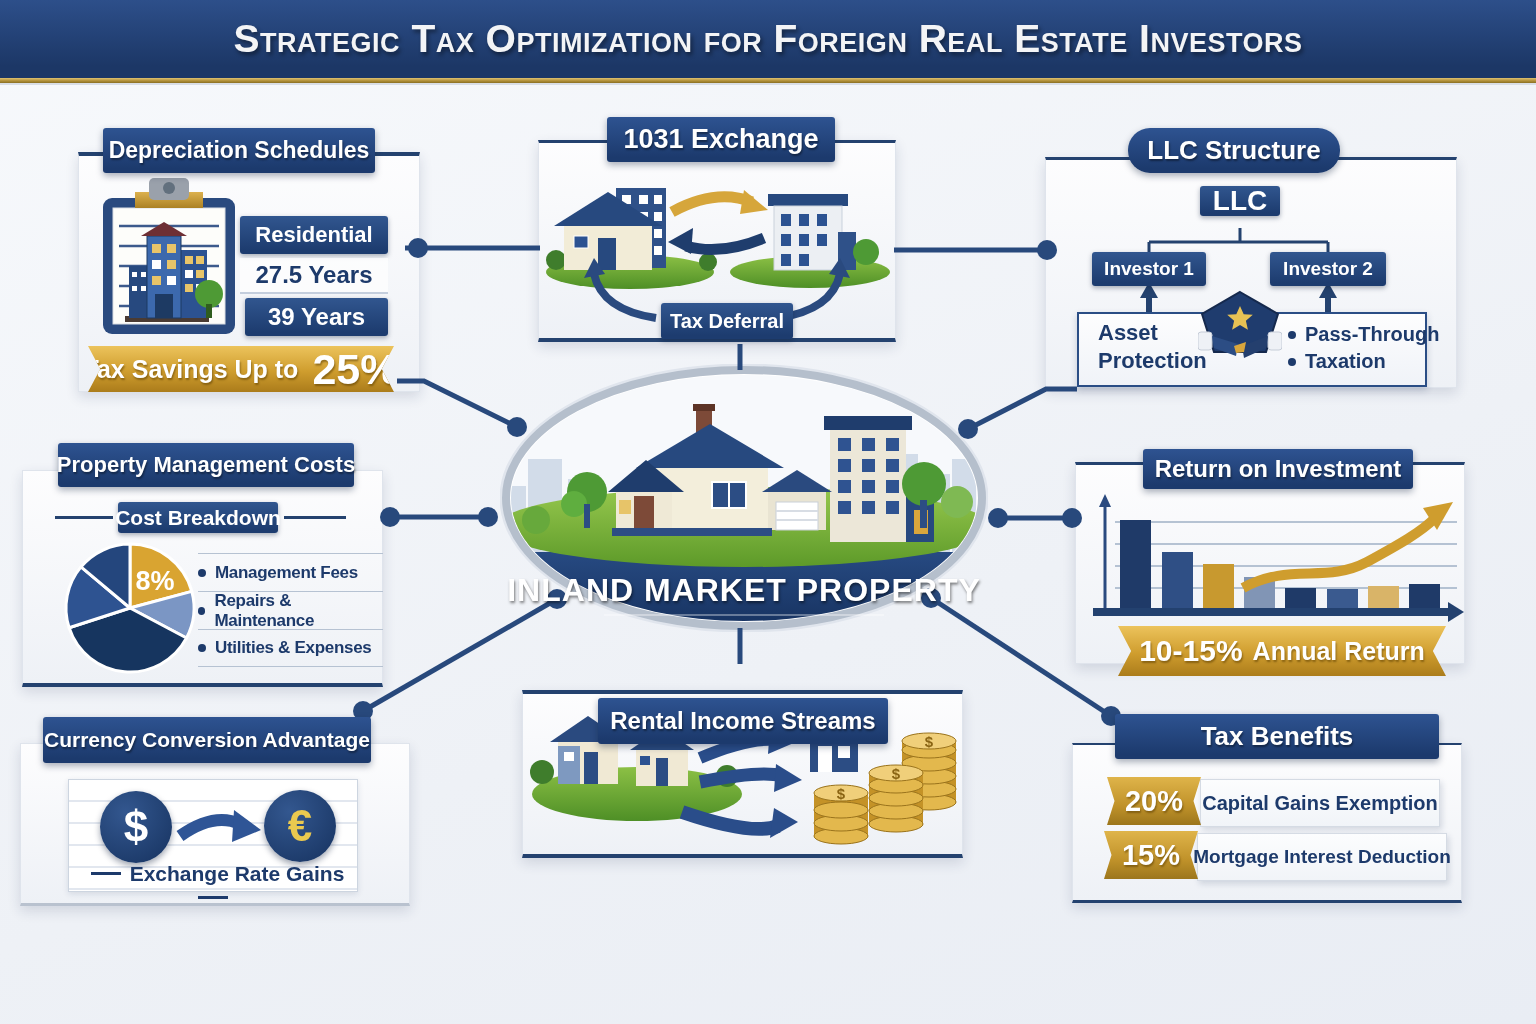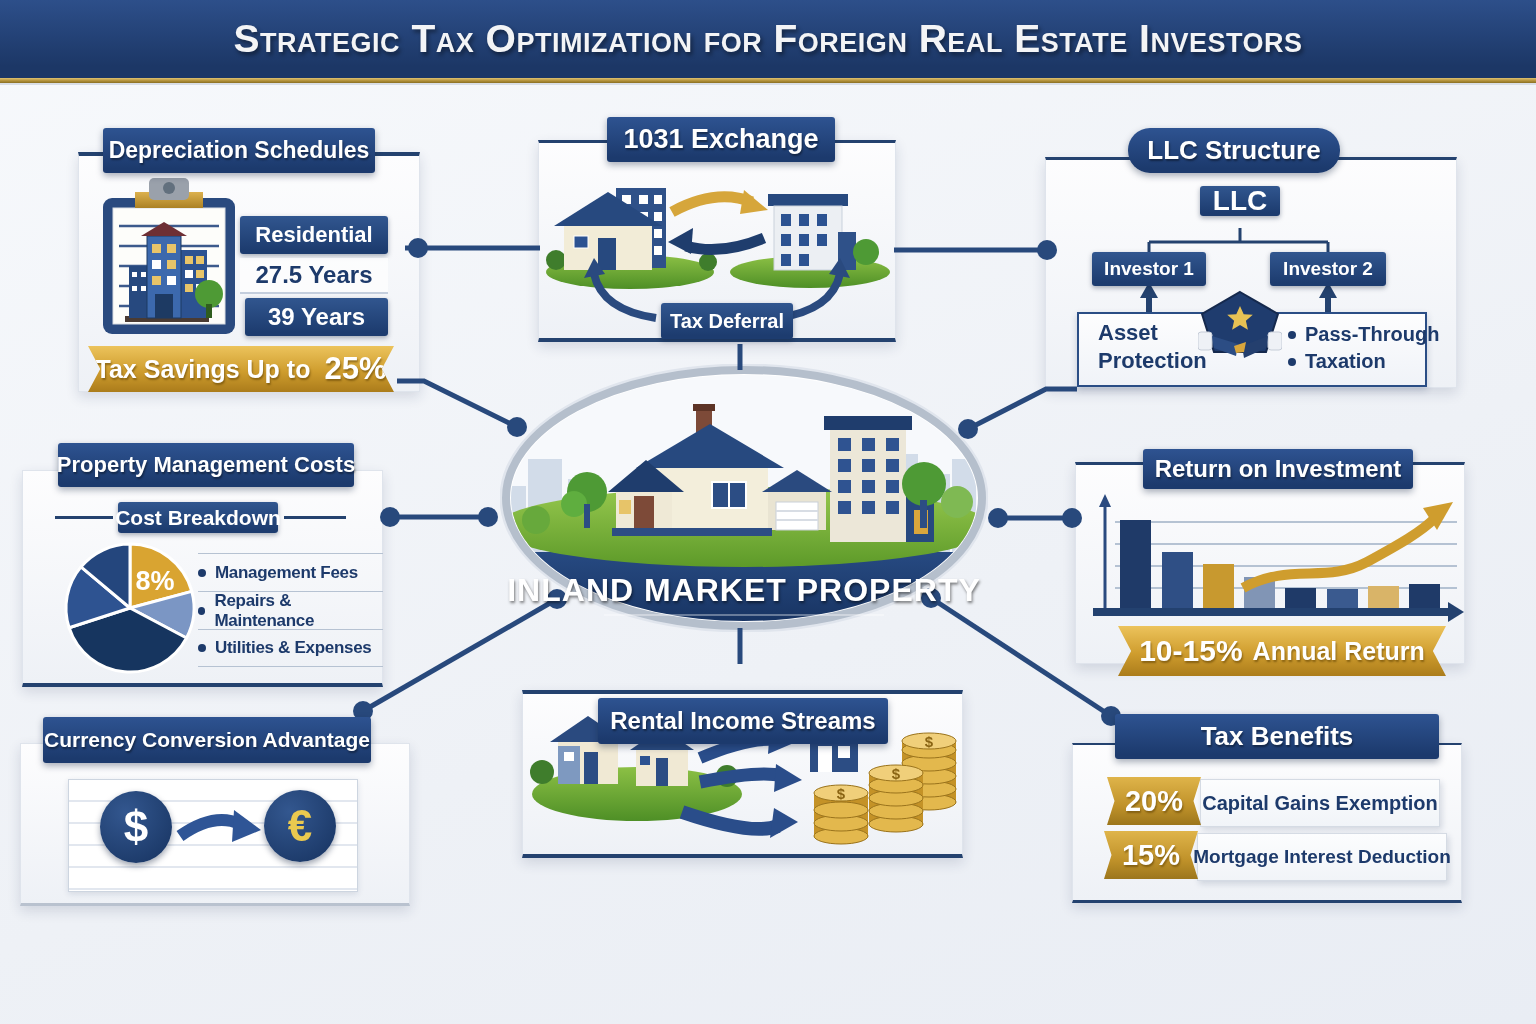--- a/index.html
+++ b/index.html
@@ -36,21 +36,21 @@
   
   #dep-panel{left:78px;top:152px;width:342px;height:240px;border-top:4px solid #24426f;}
   #dep-header{left:103px;top:128px;width:272px;height:45px;font-size:23px;}
   #dep-clip{left:95px;top:178px;}
   #dep-res{left:240px;top:216px;width:148px;height:38px;font-size:22px;}
   #dep-y1{position:absolute;left:240px;top:258px;width:148px;height:36px;z-index:4;
     display:flex;align-items:center;justify-content:center;font-size:24px;
     background:rgba(255,255,255,.65);border-bottom:2px solid #c4cedd;}
   #dep-y2{left:245px;top:298px;width:143px;height:38px;font-size:24px;}
   #dep-ribbon{left:88px;top:346px;width:306px;height:46px;font-size:25px;}
-  #dep-ribbon .big{font-size:31px;margin-left:14px;}
+  #dep-ribbon .big{font-size:43px;margin-left:14px;}
   
   #exch-panel{left:538px;top:140px;width:358px;height:202px;border-top:3px solid #24426f;border-bottom:4px solid #24426f;}
   #exch-header{left:607px;top:117px;width:228px;height:45px;font-size:27px;}
   #exch-svg{left:538px;top:162px;}
   #exch-deferral{left:661px;top:303px;width:132px;height:36px;font-size:20px;z-index:4;}
   
   #llc-panel{left:1045px;top:157px;width:412px;height:231px;border-top:3px solid #24426f;}
   #llc-header{left:1128px;top:128px;width:212px;height:45px;font-size:26px;border-radius:22px;}
   #llc-root{left:1200px;top:186px;width:80px;height:30px;font-size:28px;z-index:4;}
   #llc-org{left:1045px;top:186px;}
@@ -477,20 +477,22 @@
   <div id="cur-dollar" class="coin-circle">
     <span>$</span>
     </div>
   <svg id="cur-arrow" class="illus" width="86" height="56" viewBox="0 0 86 56">
     <path d="M4,36 Q38,12 64,24" stroke="#2f5596" stroke-width="12" fill="none"></path>
     <polygon points="85,30 58,10 56,42" fill="#2f5596"></polygon>
   </svg>
   <div id="cur-euro" class="coin-circle">
     <span>€</span>
     </div>
+  <div id="cur-caption" class="navytxt">
+    <span class="dash"></span><span>Exchange Rate Gains</span><span class="dash"></span></div>
 
   <div id="rental-panel" class="panel"></div>
   <div id="rental-header" class="hbar">
     <span>Rental Income Streams</span>
     </div>
   <svg id="rental-svg" class="illus" width="441" height="160" viewBox="0 0 441 160">
     <ellipse cx="115" cy="100" rx="105" ry="27" fill="url(#gGrass2)"></ellipse>
     <defs>
         <linearGradient id="gGrass2" x1="0" y1="0" x2="0" y2="1">
       <stop offset="0" stop-color="#8cc045"></stop>

